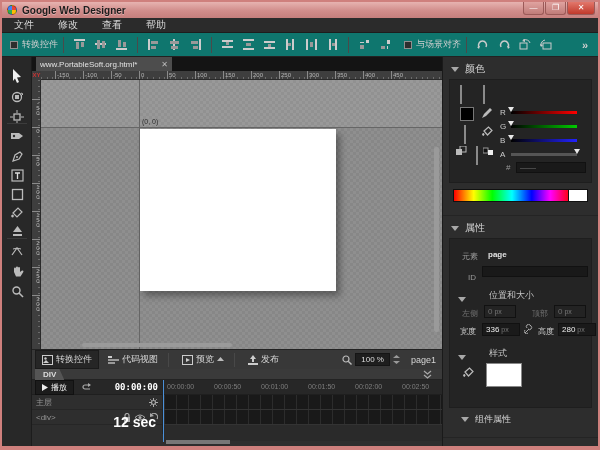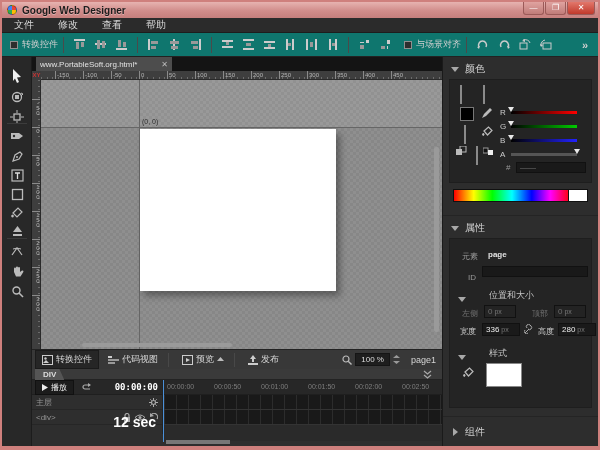--- a/index.html
+++ b/index.html
@@ -632,20 +632,24 @@
         <span>样式</span>
       </div>
       <span class="abs" style="left:12px;top:128px">
           <svg width="13" height="12">
             <path d="M3 5 L7.5 1 L11 4.5 L6.5 9 Z" fill="none" stroke="#bbb" stroke-width="1.2"></path>
             <path d="M1 8.5 q1.2 2.8 2.6 0 q-1.3-2.8 -2.6 0" fill="#bbb"></path>
           </svg>
         </span>
       <span class="abs" style="left:36px;top:124px;width:36px;height:24px;background:#fff;border:1px solid #888"></span>
     </div>
+    <div class="sec-head" style="padding-left:18px">
+      <span class="tri-down"></span>
+      <span style="font-size:9px">组件属性</span>
+    </div>
 
     <div class="collapsed-sec" style="margin-top:8px">
       <span class="tri-right"></span>
       <span>组件</span>
     </div>
 
   </div>
 
 </div>
 

